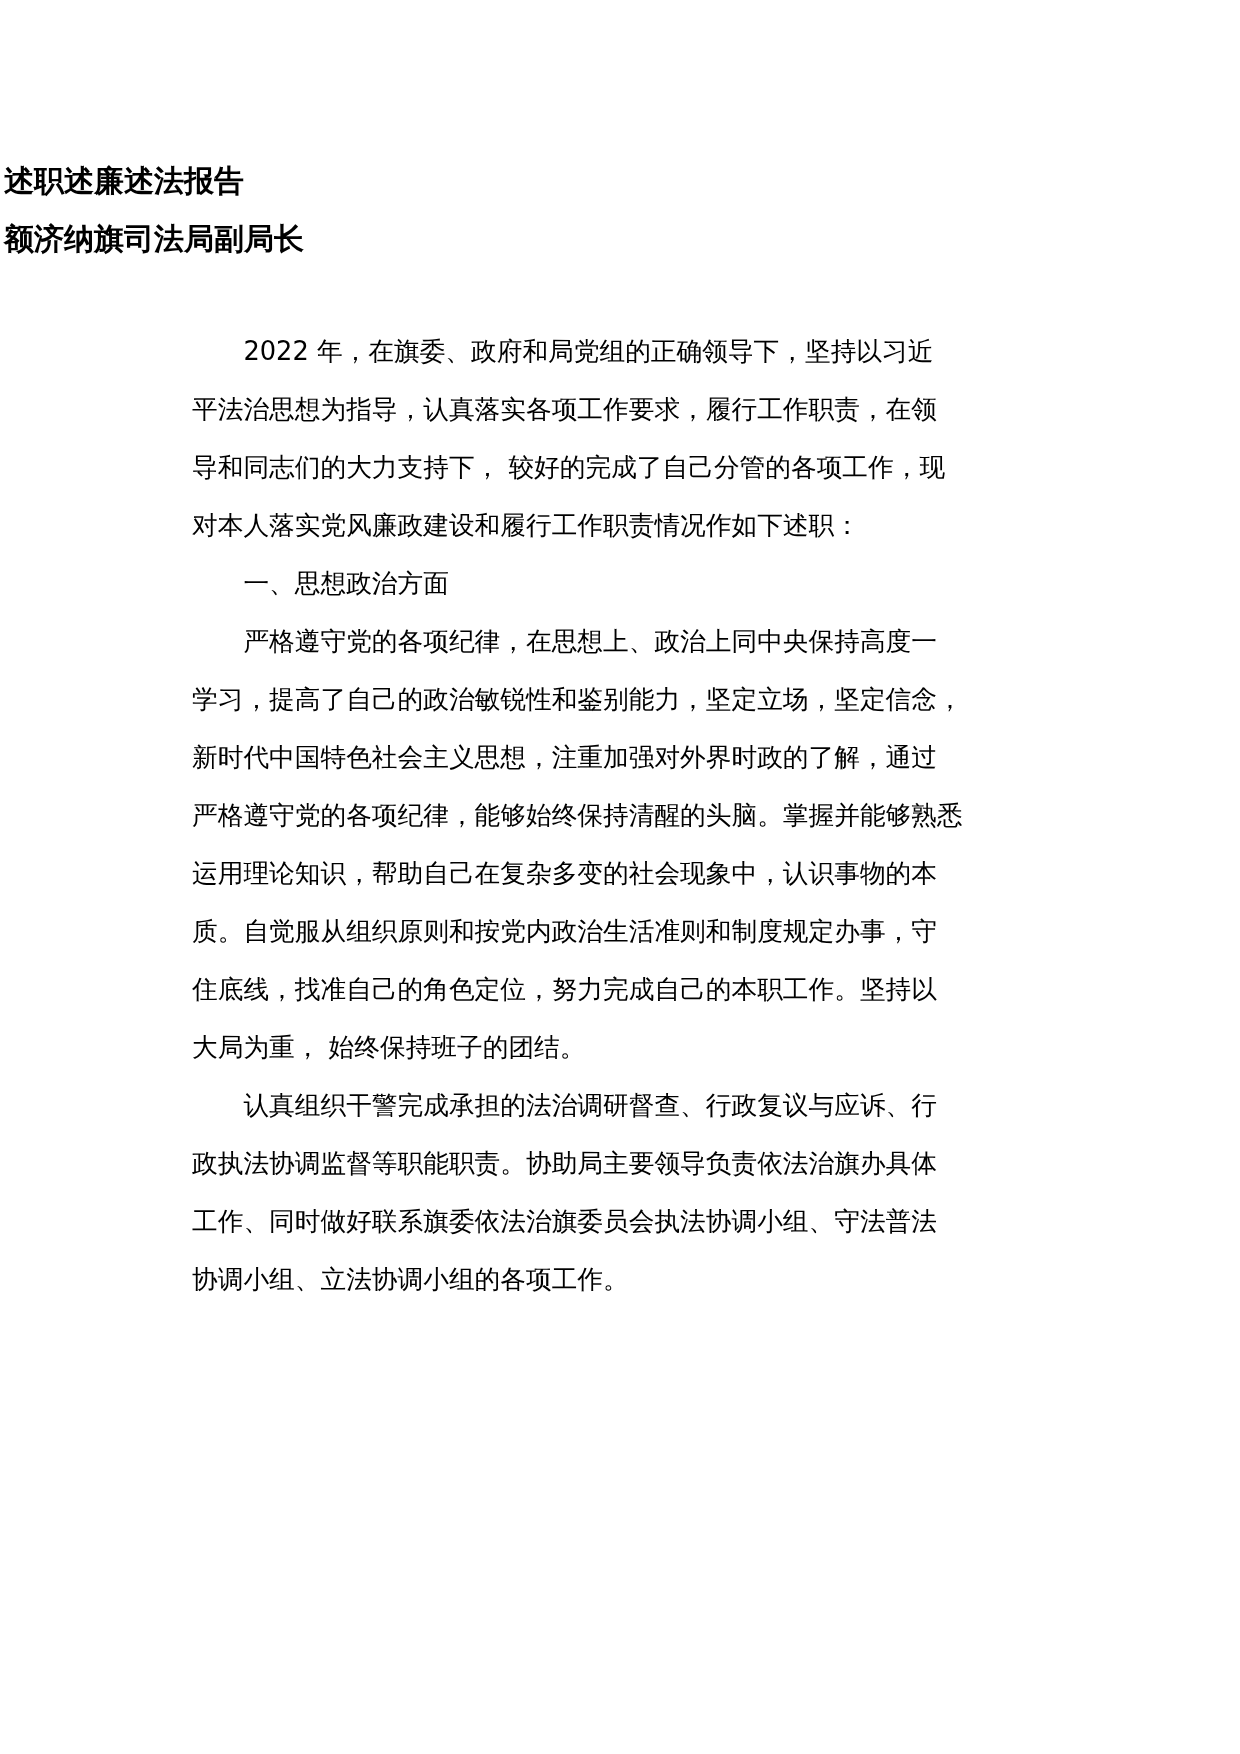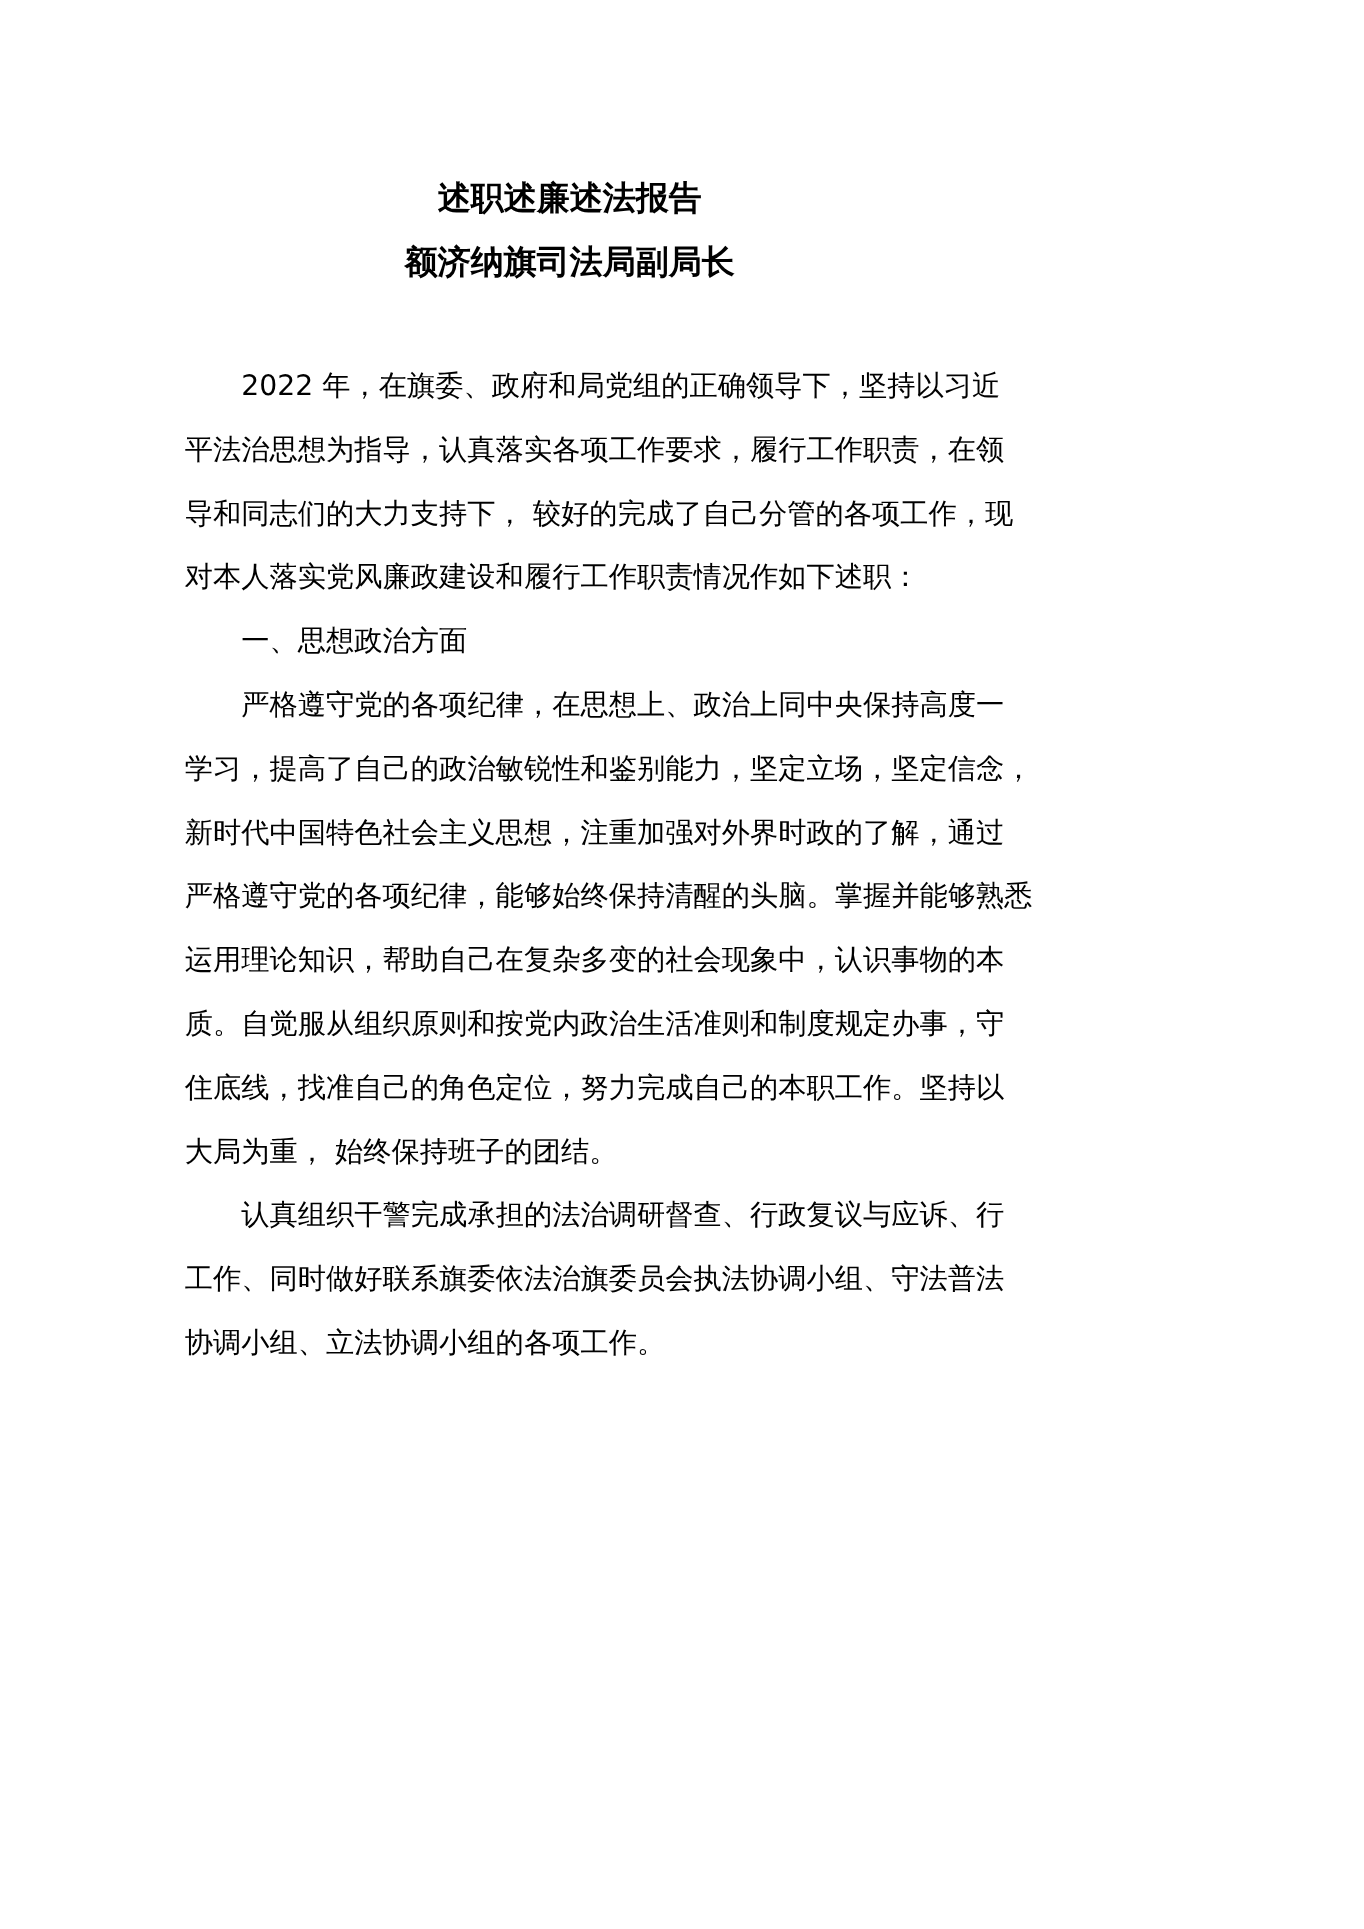--- a/index.html
+++ b/index.html
@@ -18,24 +18,23 @@
     .page {
       position: absolute;
       left: 0;
       top: 0;
       width: 1240px;
       height: 1754px;
       background: #ffffff;
     }
     .title-block {
       position: absolute;
-      left: 16px;
+      left: 4px;
       top: 152px;
       width: 1004px;
-      text-align: center;
     }
     .title-line {
       font-size: 30px;
       font-weight: bold;
       line-height: 58px;
       height: 58px;
       letter-spacing: 0px;
       white-space: nowrap;
     }
     .body-block {
@@ -43,20 +42,21 @@
       left: 168px;
       top: 322px;
       width: 790px;
     }
     .line {
       display: block;
       white-space: nowrap;
       height: 58px;
       line-height: 58px;
       font-size: 25.7px;
+      margin-left: 24px;
     }
     .line.first {
       padding-left: 51.4px;
     }
   </style>
 </head>
 <body>
 
 <div class="page">
 
@@ -83,18 +83,19 @@
       <span class="line">严格遵守党的各项纪律，能够始终保持清醒的头脑。掌握并能够熟悉</span>
       <span class="line">运用理论知识，帮助自己在复杂多变的社会现象中，认识事物的本</span>
       <span class="line">质。自觉服从组织原则和按党内政治生活准则和制度规定办事，守</span>
       <span class="line">住底线，找准自己的角色定位，努力完成自己的本职工作。坚持以</span>
       <span class="line">大局为重， 始终保持班子的团结。</span>
     </div>
 
 
     <div>
       <span class="line first">认真组织干警完成承担的法治调研督查、行政复议与应诉、行</span>
+      <span class="line">政执法协调监督等职能职责。协助局主要领导负责依法治旗办具体</span>
       <span class="line">工作、同时做好联系旗委依法治旗委员会执法协调小组、守法普法</span>
       <span class="line">协调小组、立法协调小组的各项工作。</span>
     </div>
 
   </div>
 </div>
 
 </body></html>

